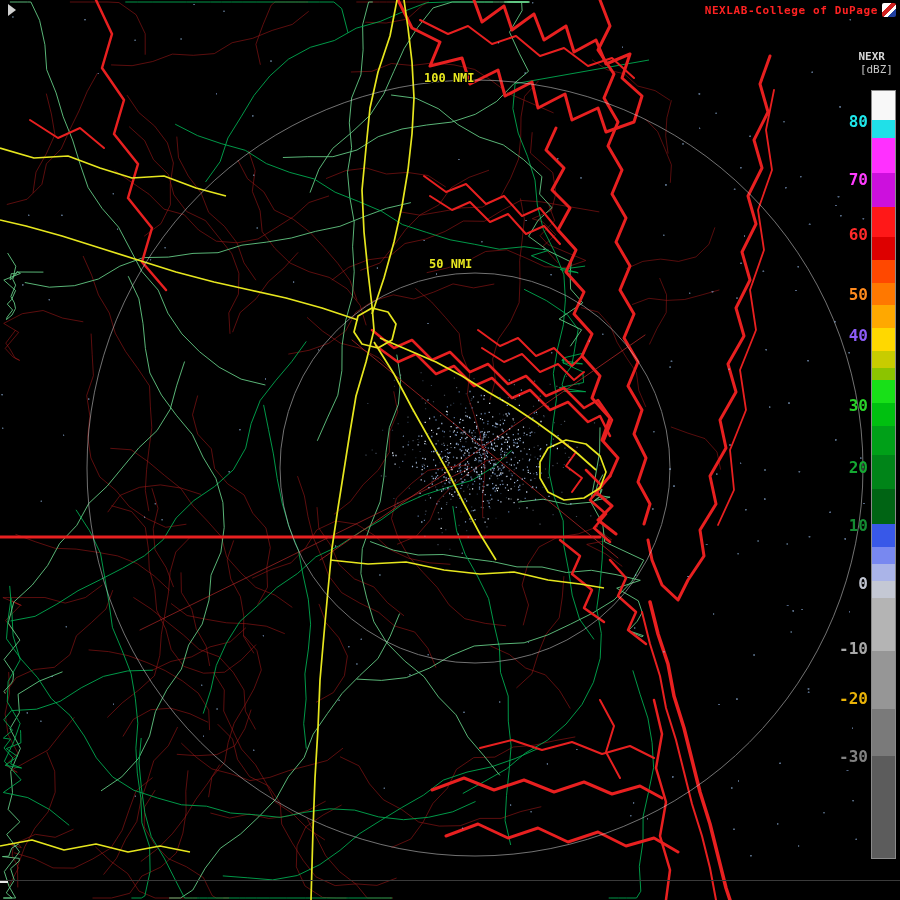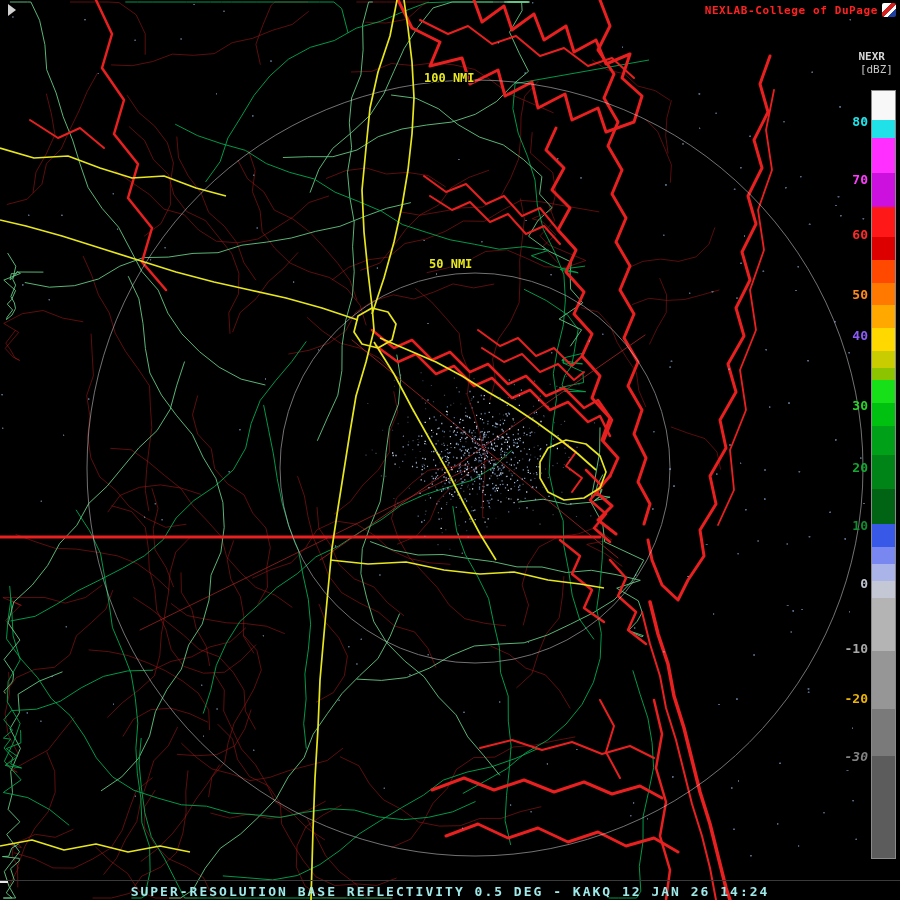--- a/index.html
+++ b/index.html
@@ -7,21 +7,21 @@
          font-family:"DejaVu Sans Mono","Liberation Mono",monospace;}
   #map-svg{position:absolute;left:0;top:0;}
   .credit{position:absolute;top:4px;right:22px;color:#ff2222;font-size:11px;font-weight:bold;letter-spacing:.6px;white-space:nowrap;padding-left:47px;}
   .logo{position:absolute;top:3px;right:4px;width:14px;height:14px;border-radius:2px;
         background:linear-gradient(135deg,#ffffff 0 35%,#d02020 35% 55%,#ffffff 55% 70%,#2040a0 70% 100%);}
   .cb-title{position:absolute;top:50px;right:15px;color:#d8d8d8;font-size:11px;font-weight:bold;}
   .cb-units{position:absolute;top:63px;right:7px;color:#c8c8c8;font-size:11px;}
   #colorbar{position:absolute;left:871px;top:90px;width:23px;height:767px;border:1px solid #8a8a8a;box-sizing:content-box;}
   .cb-seg{width:100%;}
   #cb-ticks{position:absolute;left:0;top:0;width:900px;height:900px;pointer-events:none;}
-  .cb-tick{position:absolute;right:32px;width:34px;text-align:right;font-size:13px;font-weight:bold;line-height:13px;}
+  .cb-tick{position:absolute;right:32px;width:34px;text-align:right;font-size:16px;font-weight:bold;line-height:13px;}
   .footer{position:absolute;bottom:1px;left:0;width:900px;text-align:center;color:#9fe9e9;
           font-size:13px;font-weight:bold;letter-spacing:2px;white-space:nowrap;}
   .footer-rule{position:absolute;left:0;bottom:19px;width:900px;height:1px;background:#3a3a3a;}
   .corner-dash{position:absolute;left:0;bottom:17px;width:8px;height:2px;background:#e8e8e8;}
 </style>
 </head>
 <body>
 
 <div id="stage">
 
@@ -276,19 +276,18 @@
       <div class="cb-tick" style="top: 172.7px; color: rgb(255, 60, 255);">70</div>
       <div class="cb-tick" style="top: 228px; color: rgb(255, 42, 42);">60</div>
       <div class="cb-tick" style="top: 288.1px; color: rgb(255, 138, 30);">50</div>
       <div class="cb-tick" style="top: 329px; color: #8b5cf6;">40</div>
       <div class="cb-tick" style="top: 399px; color: rgb(42, 210, 42);">30</div>
       <div class="cb-tick" style="top: 461.2px; color: rgb(20, 168, 50);">20</div>
       <div class="cb-tick" style="top: 518.9px; color: rgb(20, 138, 50);">10</div>
       <div class="cb-tick" style="top: 576.6px; color: rgb(192, 196, 208);">0</div>
       <div class="cb-tick" style="top: 634.3px; color: rgb(168, 168, 168); margin-top: 8px;">-10</div>
       <div class="cb-tick" style="top: 692px; color: #eab308;">-20</div>
-      <div class="cb-tick" style="top: 749.7px; color: rgb(130, 130, 130); font-style: italic;">-30</div>
+      <div class="cb-tick" style="top: 749.7px; color: rgb(130, 130, 130);">-30</div>
     </div>
 
   <div class="footer-rule"></div>
   <div class="corner-dash"></div>
-  <div class="footer">SUPER-RESOLUTION BASE REFLECTIVITY 0.5 DEG - KAKQ 12 JAN 26 14:24</div>
 </div>
 
 </body></html>

